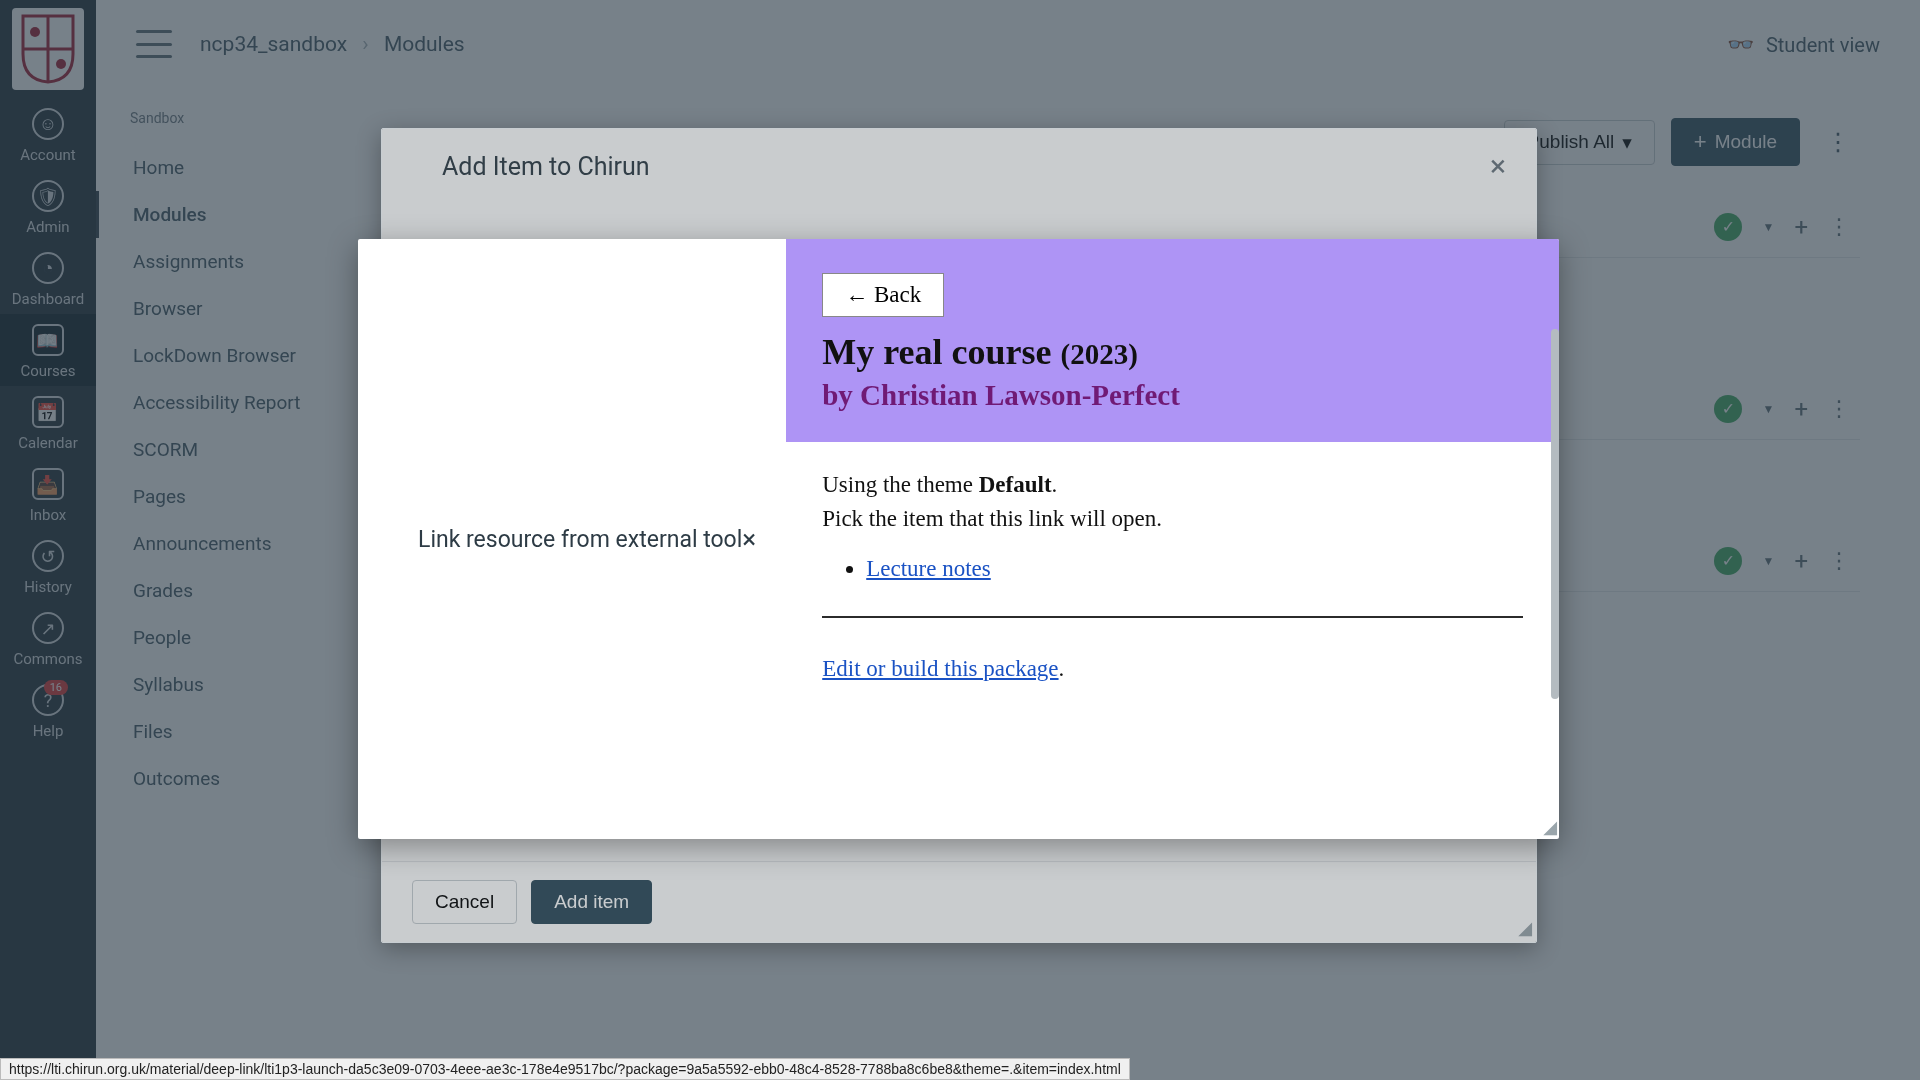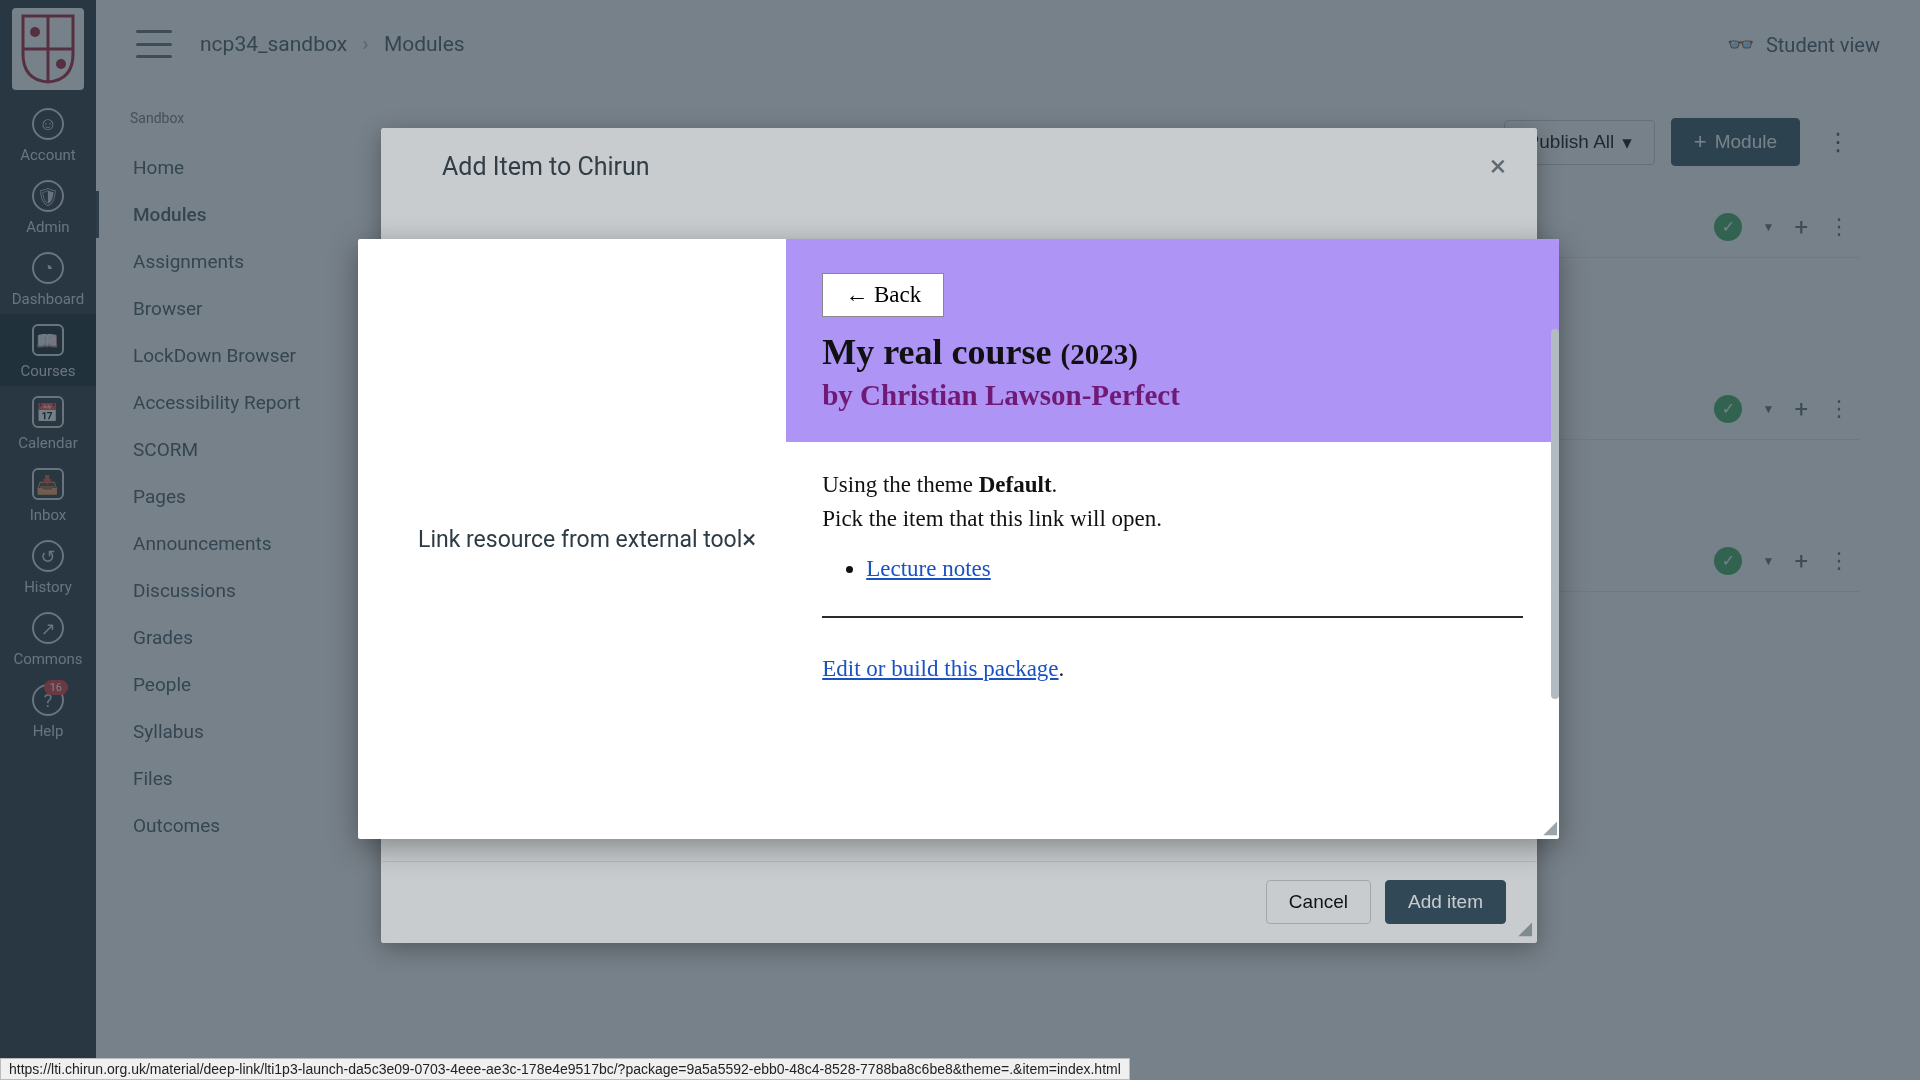--- a/index.html
+++ b/index.html
@@ -202,21 +202,21 @@
     line-height: 1;
   }
   .outer-modal .resize-handle {
     position: absolute;
     right: 4px; bottom: 4px;
     font-size: 18px; color: #9aa5ab;
   }
   .outer-modal .ftr {
     margin-top: auto;
     padding: 18px 30px;
-    display: flex; justify-content: flex-end; gap: 14px;
+    display: flex; justify-content: flex-start; gap: 14px;
     border-top: 1px solid #e5e8ea;
   }
 
   
   .outer-modal-scrim {
     position: absolute;
     inset: 0;
     background: rgba(60,72,80,0.28);
     pointer-events: none;
   }
@@ -397,21 +397,20 @@
   <ul>
     <li>Home</li>
     <li class="active">Modules</li>
     <li>Assignments</li>
     <li>Browser</li>
     <li>LockDown Browser</li>
     <li>Accessibility Report</li>
     <li>SCORM</li>
     <li>Pages</li>
     <li>Announcements</li>
-    <li>Discussions</li>
     <li>Grades</li>
     <li>People</li>
     <li>Syllabus</li>
     <li>Files</li>
     <li>Outcomes</li>
   </ul>
 </div>
 
 <div class="main">
   <div class="toolbar">

